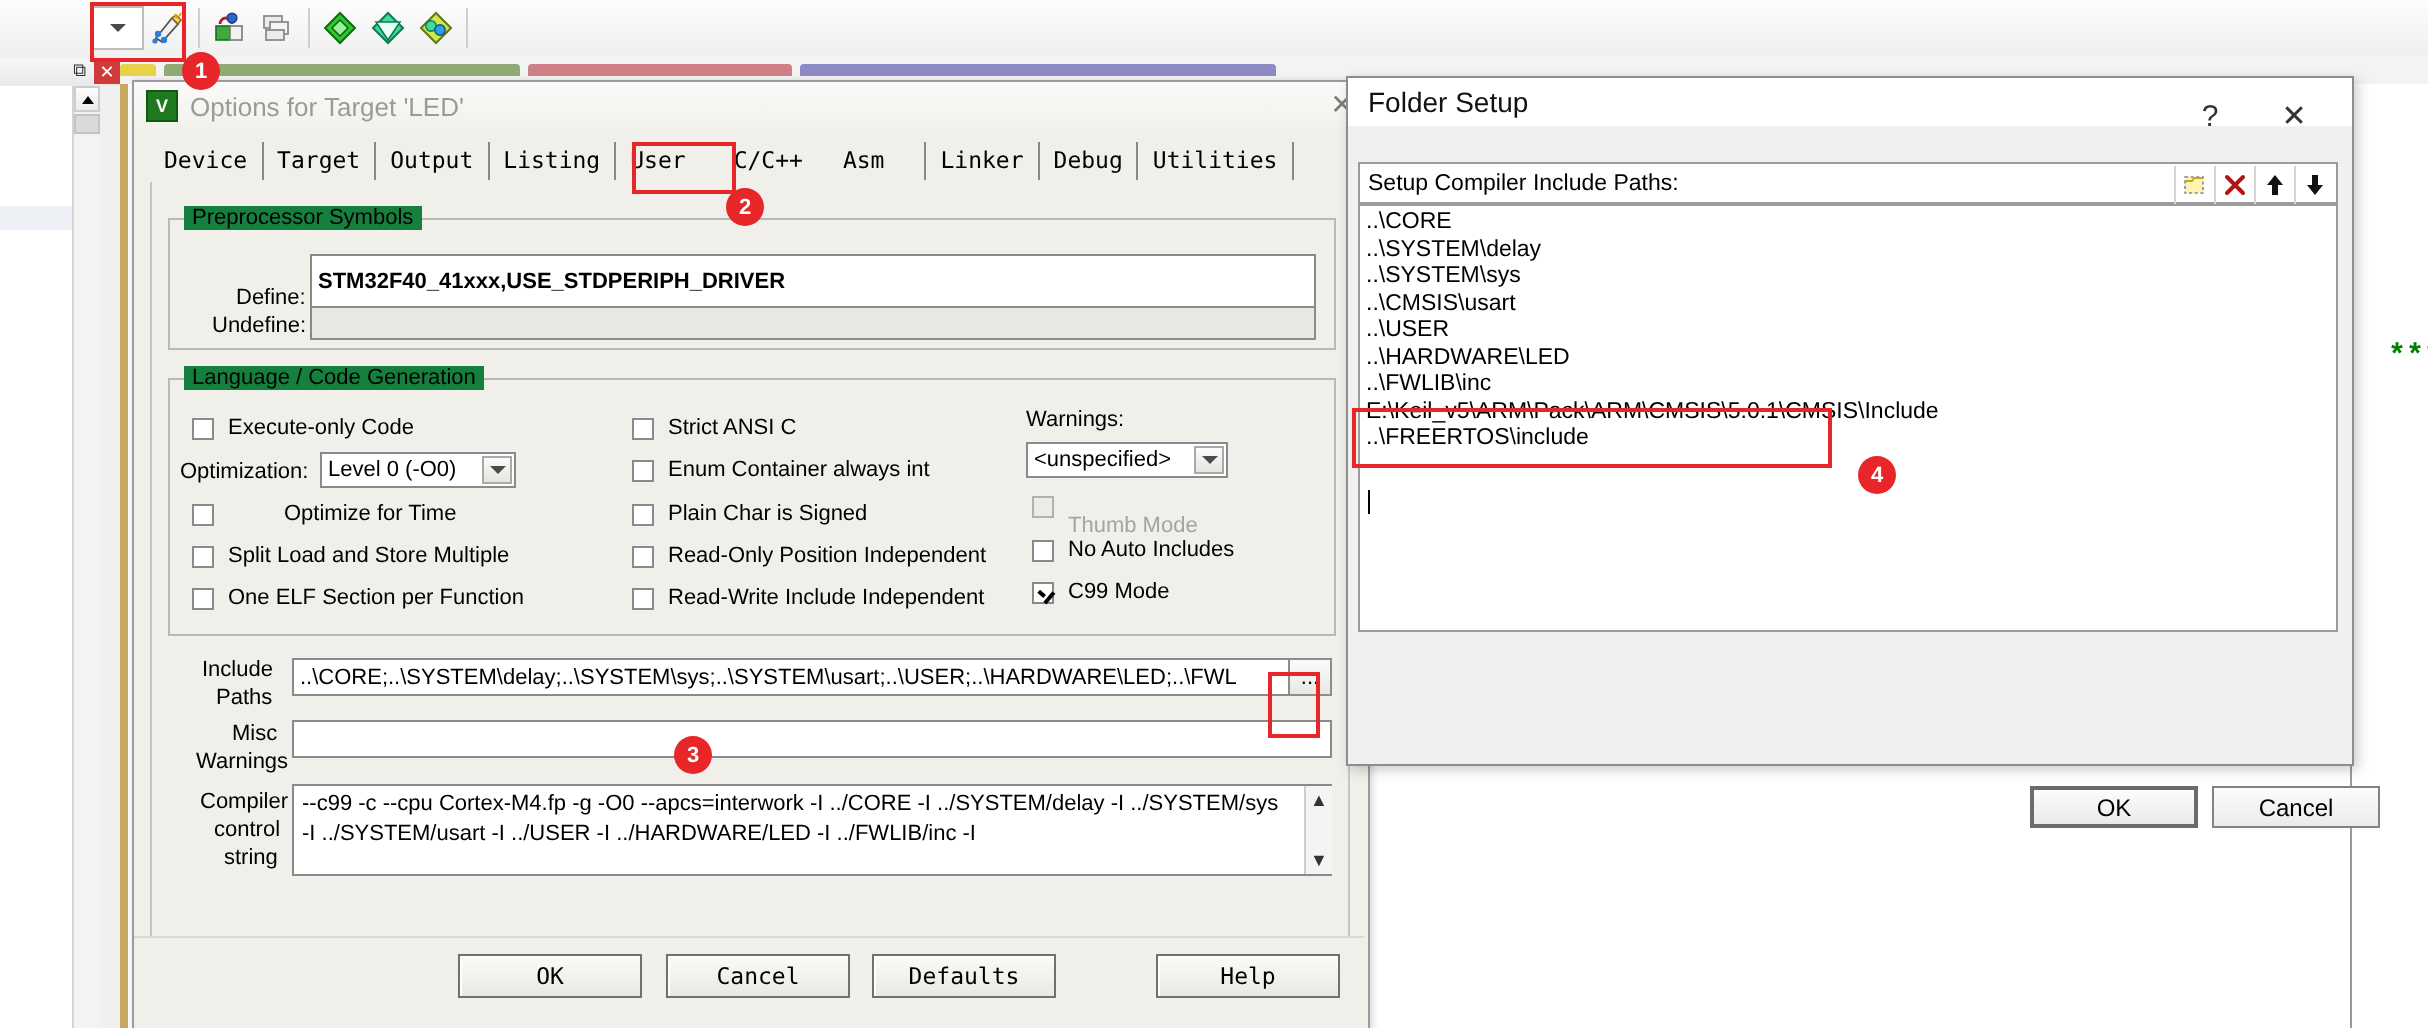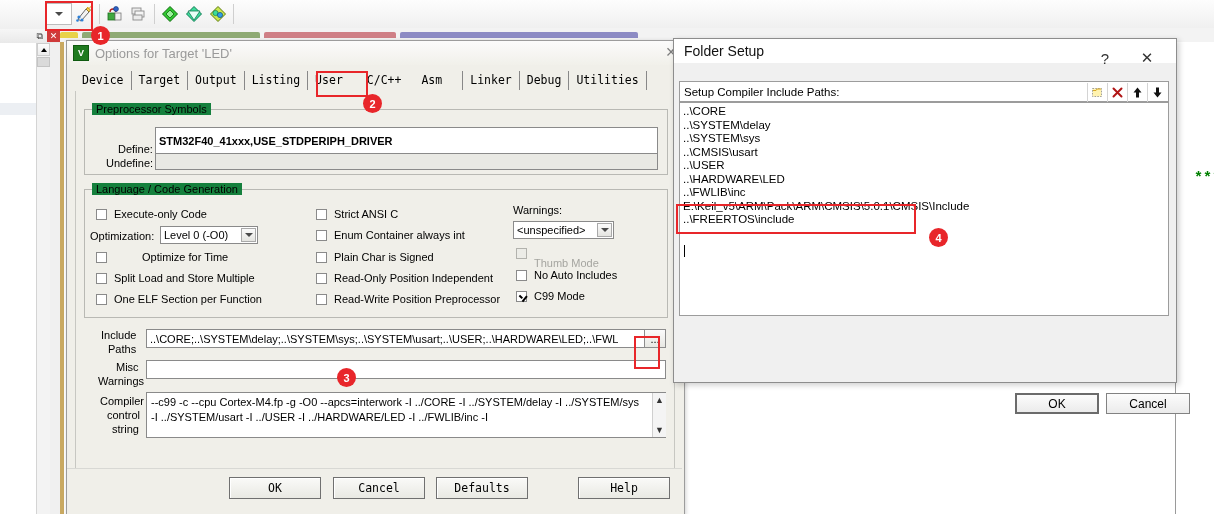--- a/index.html
+++ b/index.html
@@ -296,21 +296,21 @@
     <div class="cb" style="left:240px;top:139px;"></div>
     <div class="cbl" style="left:258px;top:138px;">Enum Container always int</div>
 
     <div class="cb" style="left:240px;top:161px;"></div>
     <div class="cbl" style="left:258px;top:160px;">Plain Char is Signed</div>
 
     <div class="cb" style="left:240px;top:182px;"></div>
     <div class="cbl" style="left:258px;top:181px;">Read-Only Position Independent</div>
 
     <div class="cb" style="left:240px;top:203px;"></div>
-    <div class="cbl" style="left:258px;top:202px;">Read-Write Position Preprocessor</div>
+    <div class="cbl" style="left:258px;top:202px;">Read-Write Include Independent</div>
 
     <div class="lbl" style="left:437px;top:113px;">Warnings:</div>
     <div class="sel-box" style="left:437px;top:130px;width:101px;height:18px;">
       <span>&lt;unspecified&gt;</span>
       <span class="sel-arrow">
           <span class="chev"></span>
         </span>
     </div>
 
     <div class="cb dis" style="left:440px;top:157px;"></div>

